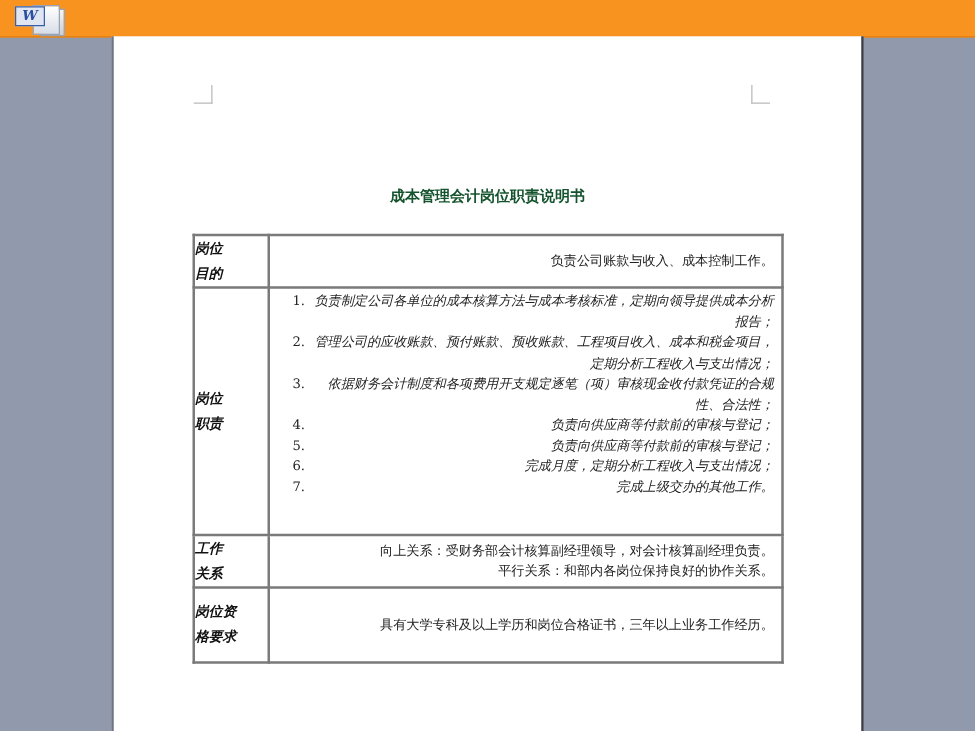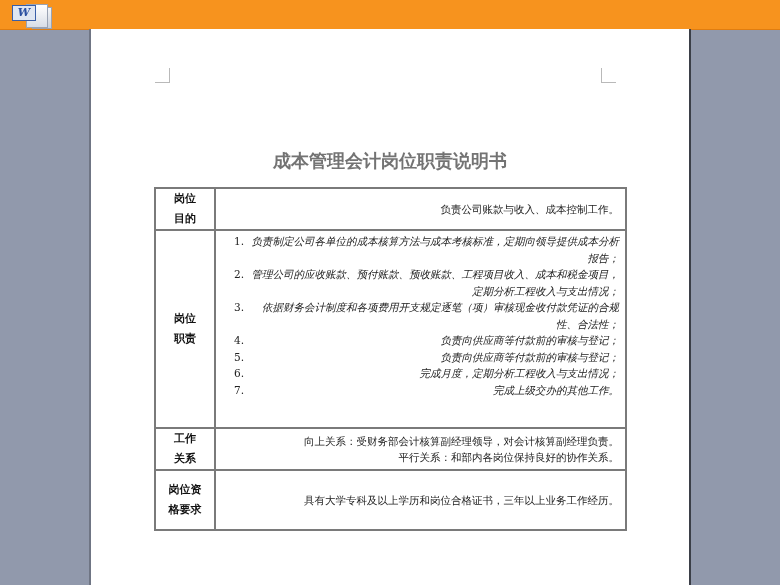--- a/index.html
+++ b/index.html
@@ -42,34 +42,34 @@
     border-left:2px solid #6f7584; border-right:2px solid #3b3f48;
     box-sizing:border-box;
   }
   .corner {
     position:absolute; width:14px; height:14px; border-color:#b9b9b9; border-style:solid;
   }
   .corner-tl { left:64px; top:39px; border-width:0 1px 1px 0; }
   .corner-tr { left:510px; top:39px; border-width:0 0 1px 1px; }
   .doc-title {
     position:absolute; left:0; width:100%; top:120px; text-align:center;
-    font-family:"DejaVu Serif", serif; font-weight:bold; font-size:18px; color:#737373;
+    font-family:"DejaVu Serif", serif; font-weight:bold; font-size:12px; color:#14532d;
   }
   table.duty {
     position:absolute; left:63px; top:158px; width:473px;
     border-collapse:collapse; table-layout:fixed;
     font-size:10.5px; color:#222;
     border:2px solid #7a7a7a;
   }
   table.duty td {
     border:2px solid #7a7a7a; padding:0; vertical-align:middle;
   }
   td.label-cell {
-    width:58px; text-align:center; font-weight:bold; font-size:11px;
-    font-family:"DejaVu Serif", serif; line-height:20px; color:#111;
+    width:58px; font-weight:bold; font-size:11px;
+    font-family:"DejaVu Serif", serif; line-height:20px; color:#111;font-style:italic;
   }
   td.content-cell { padding:0 6px !important; line-height:16px;text-align:right; }
   .row-purpose { height:37px; }
   .row-duties { height:196px; }
   .row-relations { height:36px; }
   .row-skills { height:81px; }
   .row-qual { height:60px; }
   ol.duties { list-style:none; margin:0; padding:2px 0 0 0; }
   ol.duties li { display:flex; line-height:16.5px; }
   ol.duties .num { width:22px; flex:none; font-family:"DejaVu Serif", serif; }

